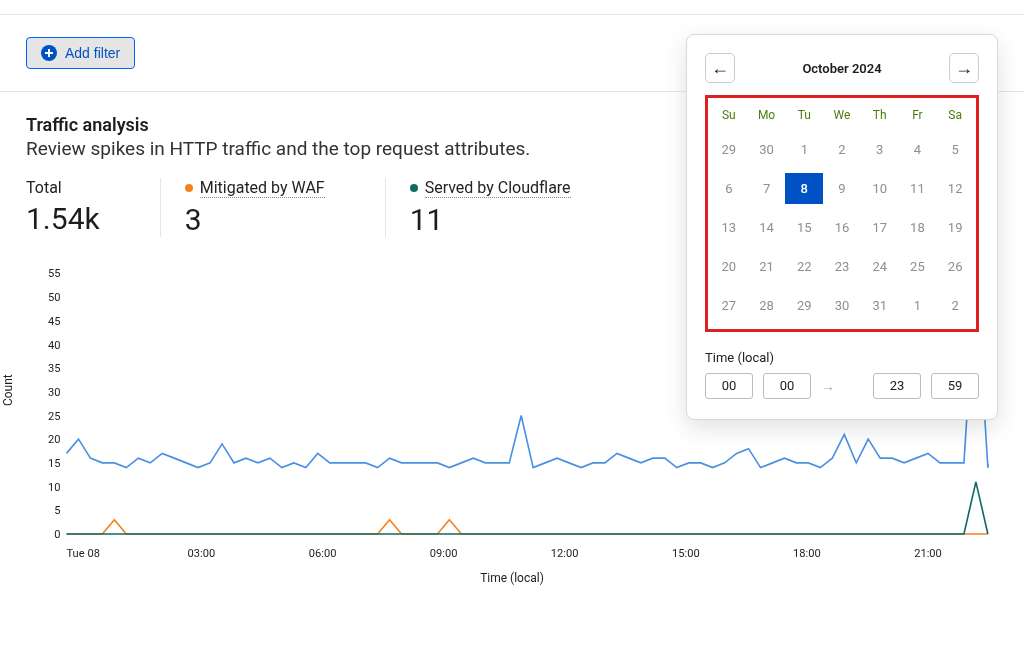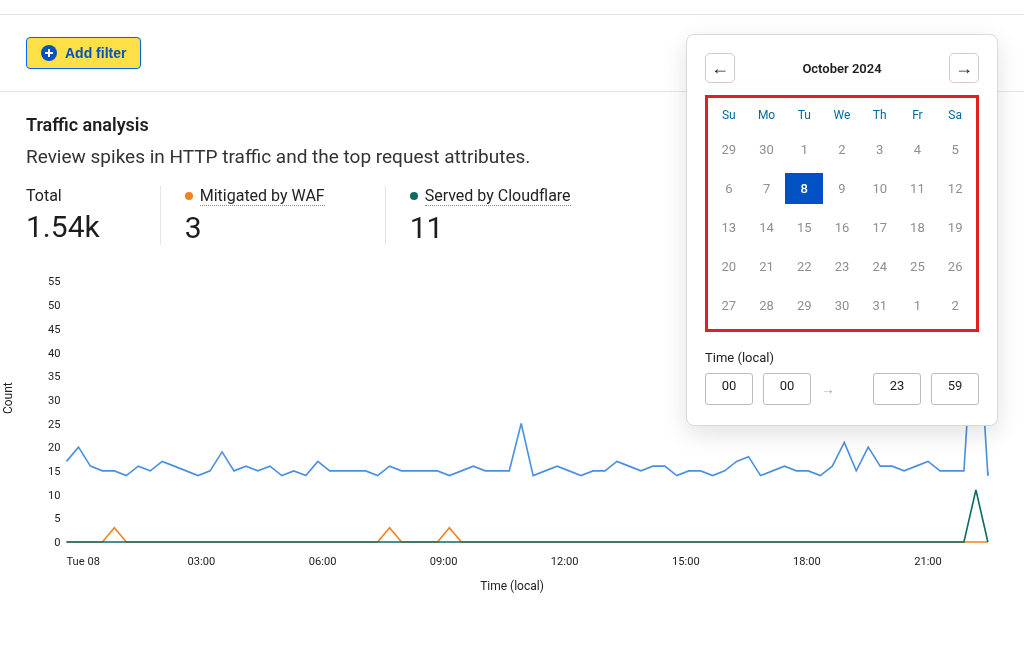--- a/index.html
+++ b/index.html
@@ -22,27 +22,26 @@
       align-items: center;
       justify-content: space-between;
       margin-top: 14px;
     }
 
     .add-filter-btn {
       display: inline-flex;
       align-items: center;
       gap: 8px;
       border: 1px solid #0062f7;
-      background: #fde047;
+      background: #e5e5e5;
       color: #0051c3;
       padding: 7px 14px;
       border-radius: 4px;
       cursor: pointer;
       font-size: 14px;
-      font-weight: bold;
     }
     .add-filter-btn .plus-circle {
       width: 16px; height: 16px; border-radius: 50%;
       background: #0051c3; position: relative; display: inline-block;
     }
     .add-filter-btn .plus-circle::before,
     .add-filter-btn .plus-circle::after {
       content: ""; position:absolute; background:#fff;
     }
     .add-filter-btn .plus-circle::before { left:4px; right:4px; top:7px; height:2px; }
@@ -53,21 +52,21 @@
       align-items: center;
       gap: 8px;
       color: #0051c3;
       cursor: pointer;
     }
     .plus-thin { font-size: 18px; line-height: 1; color:#0051c3; }
 
     .section {
       padding: 22px 26px 0;
     }
-    .section h2 { font-size: 18px; font-weight: 600; margin-bottom: 10px; }
+    .section h2 { font-size: 18px; font-weight: 600; margin-bottom: 2px; }
     .section p.sub { color: #333; font-size: 19px; }
 
     .tabs {
       display: flex;
       gap: 20px;
       margin-top: 28px;
       border-bottom: 0px solid transparent;
       color: #1f1f1f;
       align-items: center;
     }
@@ -124,34 +123,34 @@
       background:#fff; display:flex; align-items:center; justify-content:center;
       cursor:pointer; font-size:18px; color:#222;
     }
     .pop-head .month { font-weight:600; font-size:13px; }
 
     .cal-frame { border: 3px solid #E02020; padding: 6px 2px 8px; }
     .cal-grid {
       display:grid; grid-template-columns: repeat(7, 1fr);
       text-align:center; row-gap:8px;
     }
-    .cal-grid .dow { font-size:12px; color:#0369a1; padding:4px 0; }
+    .cal-grid .dow { font-size:12px; color:#4d7c0f; padding:4px 0; }
     .cal-grid .day {
       font-size:13px; color:#8f8f8f; padding:8px 0;
       cursor:pointer;
     }
     .cal-grid .day.selected {
       background:#0051c3; color:#fff; font-weight:500;
     }
 
     .time-area { margin-top:18px; }
     .time-area .tlabel { font-size:13px; color:#222; margin-bottom:8px; }
     .time-row { display:flex; align-items:center; gap:10px; }
     .tbox {
-      width:48px; height:32px; border:1px solid #bcbcbc; border-radius:3px;
+      width:48px; height:26px; border:1px solid #bcbcbc; border-radius:3px;
       text-align:center; font-size:13px; line-height:24px;
     }
     .arrow-sep { color:#aaaaaa; }
   </style>
 </head>
 <body>
 
 <div class="topbar">
   <button class="add-filter-btn">
     <span class="plus-circle"></span>

